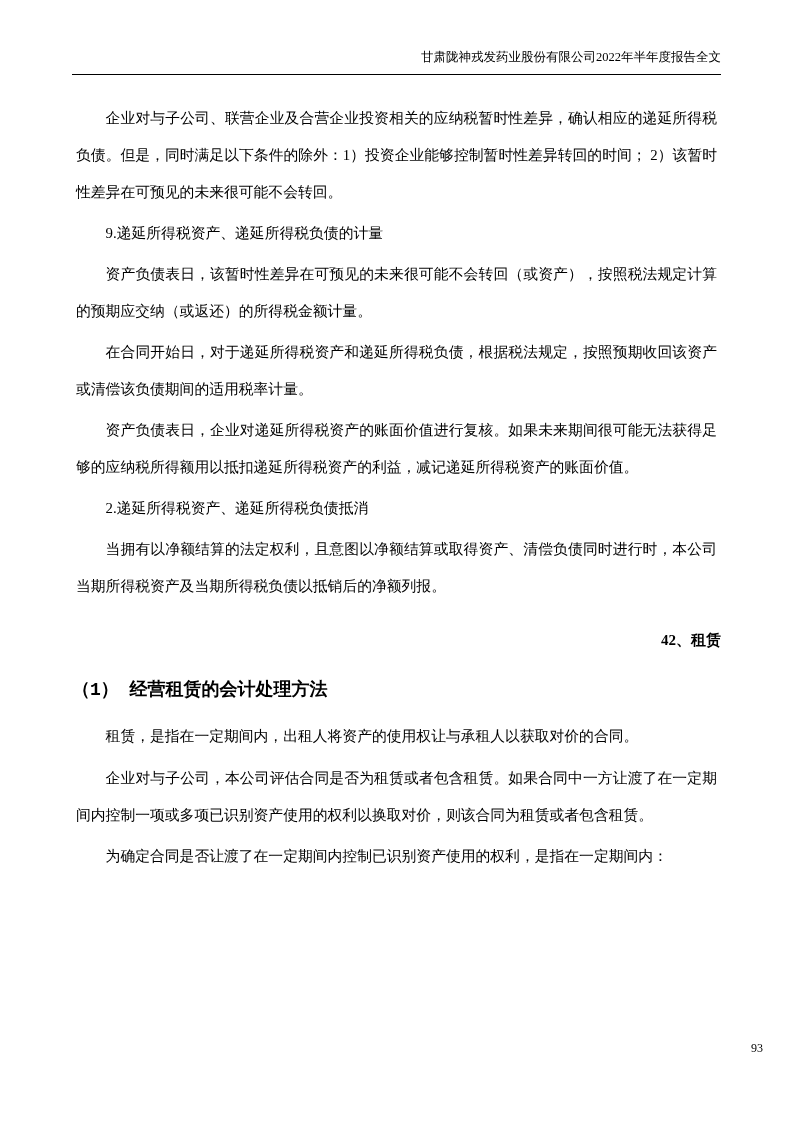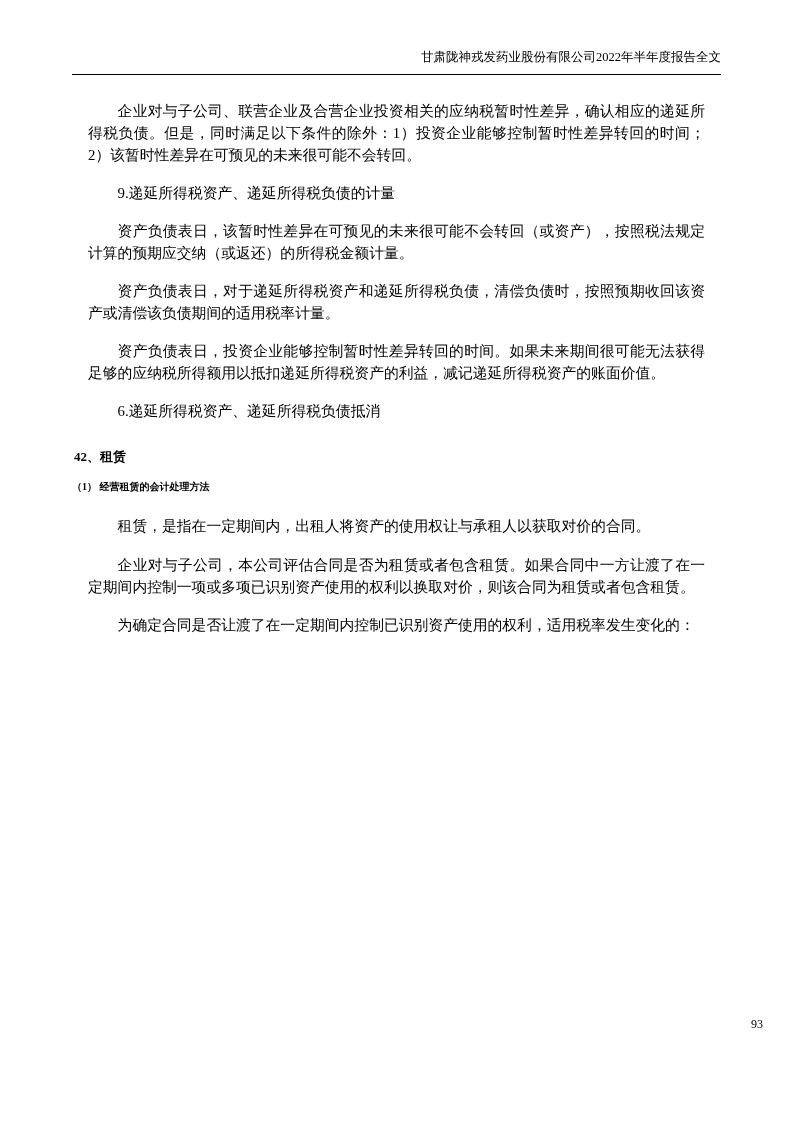--- a/index.html
+++ b/index.html
@@ -26,71 +26,74 @@
     text-align: right;
     font-size: 12.5px;
     line-height: 18px;
     padding-bottom: 8px;
     border-bottom: 1px solid #000000;
   }
   .content {
     margin-top: 25px;
   }
   p.body {
-    margin: 16px;
+    margin: 4px;
     font-size: 14.8px;
-    line-height: 22px;
+    line-height: 37px;
     text-align: justify;
     text-indent: 2em;
     word-break: break-all;
   }
   h2.section {
     margin: 22px 0 0 2px;
-    font-size: 13px;
+    font-size: 15px;
     font-weight: bold;
     line-height: 26px;
+    text-align: right;
   }
   h3.subsection {
-    margin: 4px 0 0 0;
-    font-size: 10px;
+    margin: 24px 0 0 0;
+    font-size: 18px;
     font-weight: bold;
     line-height: 26px;
+    font-family: Liberation Mono, monospace;
   }
   p.body.after-heading {
     margin-top: 16px;
     font-family: Liberation Mono, monospace;
   }
   .page-number {
     position: absolute;
-    top: 1016px;
+    top: 1040px;
     right: 30px;
     font-size: 12px;
     line-height: 16px;
   }
 </style>
 </head>
 <body>
 
 <div class="page">
 
   <div class="header">
     <span>甘肃陇神戎发药业股份有限公司2022年半年度报告全文</span>
   </div>
 
   <div class="content">
     <p class="body">企业对与子公司、联营企业及合营企业投资相关的应纳税暂时性差异，确认相应的递延所得税负债。但是，同时满足以下条件的除外：1）投资企业能够控制暂时性差异转回的时间； 2）该暂时性差异在可预见的未来很可能不会转回。</p>
     <p class="body">9.递延所得税资产、递延所得税负债的计量</p>
     <p class="body">资产负债表日，该暂时性差异在可预见的未来很可能不会转回（或资产），按照税法规定计算的预期应交纳（或返还）的所得税金额计量。</p>
-    <p class="body">资产负债表日，对于递延所得税资产和递延所得税负债，清偿负债时，按照预期收回该资产或清偿该负债期间的适用税率计量。</p>
-    <p class="body">资产负债表日，投资企业能够控制暂时性差异转回的时间。如果未来期间很可能无法获得足够的应纳税所得额用以抵扣递延所得税资产的利益，减记递延所得税资产的账面价值。</p>
-    <p class="body">6.递延所得税资产、递延所得税负债抵消</p>
+    <p class="body">在合同开始日，对于递延所得税资产和递延所得税负债，根据税法规定，按照预期收回该资产或清偿该负债期间的适用税率计量。</p>
+    <p class="body">资产负债表日，企业对递延所得税资产的账面价值进行复核。如果未来期间很可能无法获得足够的应纳税所得额用以抵扣递延所得税资产的利益，减记递延所得税资产的账面价值。</p>
+    <p class="body">2.递延所得税资产、递延所得税负债抵消</p>
+    <p class="body">当拥有以净额结算的法定权利，且意图以净额结算或取得资产、清偿负债同时进行时，本公司当期所得税资产及当期所得税负债以抵销后的净额列报。</p>
 
     <h2 class="section">42、租赁</h2>
     <h3 class="subsection">（1） 经营租赁的会计处理方法</h3>
 
     <p class="body after-heading">租赁，是指在一定期间内，出租人将资产的使用权让与承租人以获取对价的合同。</p>
     <p class="body">企业对与子公司，本公司评估合同是否为租赁或者包含租赁。如果合同中一方让渡了在一定期间内控制一项或多项已识别资产使用的权利以换取对价，则该合同为租赁或者包含租赁。</p>
-    <p class="body">为确定合同是否让渡了在一定期间内控制已识别资产使用的权利，适用税率发生变化的：</p>
+    <p class="body">为确定合同是否让渡了在一定期间内控制已识别资产使用的权利，是指在一定期间内：</p>
   </div>
 
   <div class="page-number">93</div>
 
 </div>
 
 </body></html>

